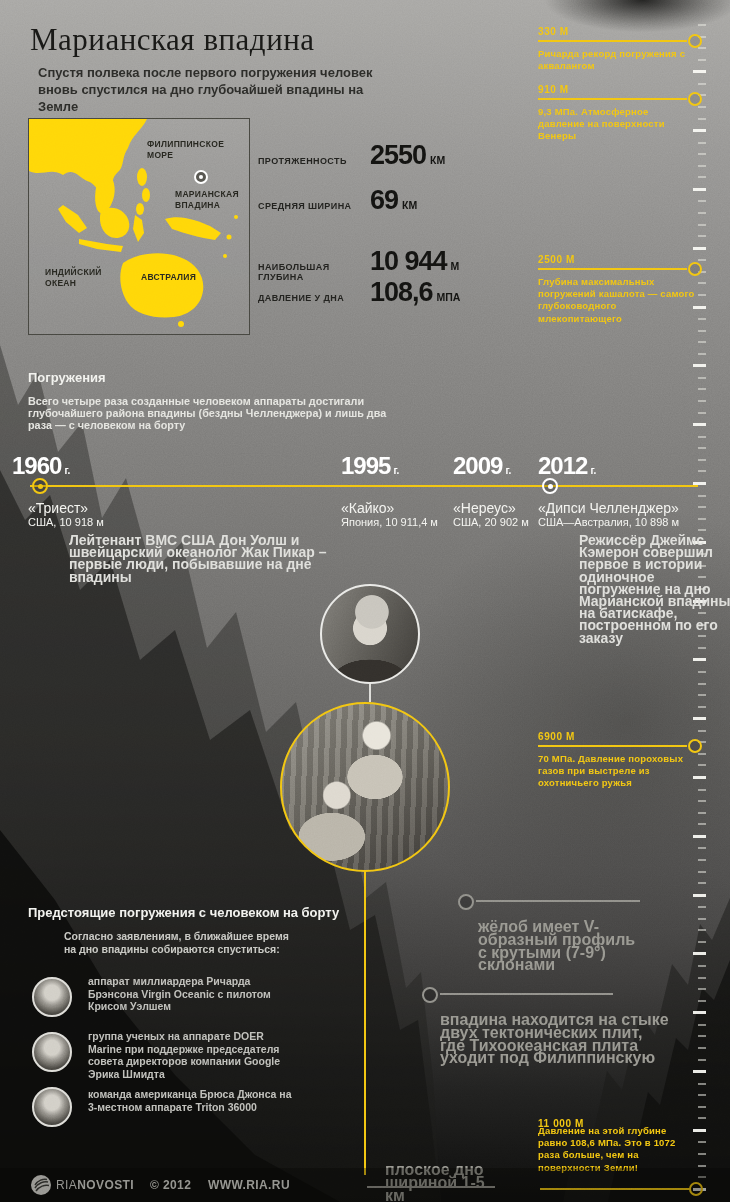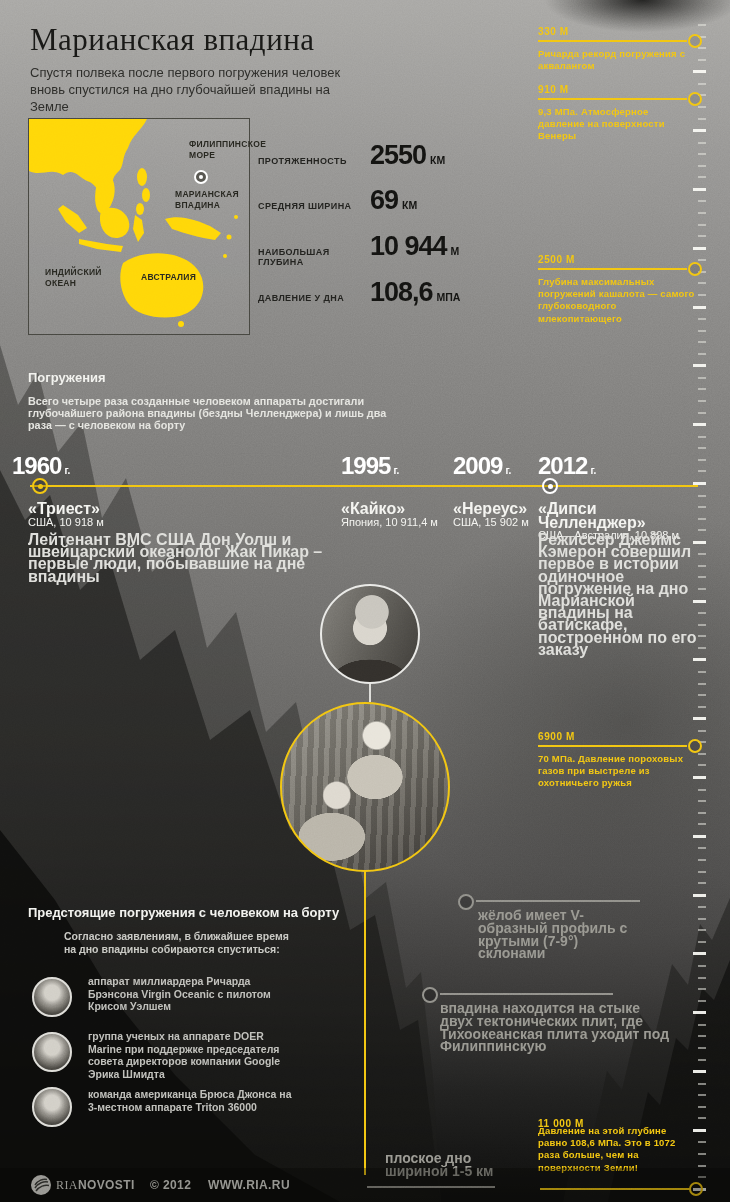--- a/index.html
+++ b/index.html
@@ -8,37 +8,37 @@
     font-family:"Liberation Sans",sans-serif;
     background:
       radial-gradient(140px 46px at 88% 0%, rgba(12,12,11,.85), rgba(12,12,11,0) 70%),
       radial-gradient(340px 300px at 86% 60%, rgba(28,28,26,.30), rgba(28,28,26,0) 72%),
       linear-gradient(180deg,#a7a6a3 0%,#949391 14%,#868583 26%,#7b7a78 38%,#706f6d 50%,#646361 62%,#525150 72%,#3b3a39 82%,#20201f 91%,#0e0e0d 100%);
   }
   svg.bgsil{position:absolute;left:0;top:0;}
   .grain{position:absolute;left:0;top:0;pointer-events:none;mix-blend-mode:overlay;opacity:.5;}
 
   .title{position:absolute;left:30px;top:22px;margin:0;font-family:"Liberation Serif",serif;font-weight:400;font-size:31px;color:#181816;letter-spacing:.5px;}
-  .subtitle{position:absolute;left:30px;top:64px;width:340px;font-weight:400;font-size:13px;line-height:17px;color:#2b2b28;}
+  .subtitle{position:absolute;left:38px;top:64px;width:340px;font-weight:700;font-size:13px;line-height:17px;color:#2b2b28;}
 
   
   .map{position:absolute;left:28px;top:118px;width:220px;height:215px;border:1px solid #45453f;background:rgba(255,255,255,.05);}
   .map svg{position:absolute;left:0;top:0;}
   .maplabel{position:absolute;font-weight:700;font-size:8.5px;line-height:11px;color:#26261f;text-transform:uppercase;letter-spacing:.3px;}
-  .ml-sea{left:118px;top:20px;width:86px;margin-left:42px;}
+  .ml-sea{left:118px;top:20px;width:86px;}
   .ml-trench{left:146px;top:70px;width:80px;}
   .ml-ocean{left:16px;top:148px;width:70px;}
   .ml-aus{left:112px;top:153px;width:90px;}
   .trench-marker{position:absolute;left:165px;top:51px;width:10px;height:10px;border:2px solid #fff;border-radius:50%;background:#55544e;}
   .trench-marker i{position:absolute;left:3px;top:3px;width:4px;height:4px;border-radius:50%;background:#fff;}
 
   
   .stats{position:absolute;left:258px;top:140px;width:290px;}
   .stat{position:absolute;left:0;display:flex;align-items:baseline;}
-  .s0{top:0}.s1{top:45px}.s2{top:91px}.s3{top:137px}
+  .s0{top:0}.s1{top:45px}.s2{top:106px}.s3{top:137px}
   .stat .lab{width:112px;font-weight:700;font-size:9px;letter-spacing:.4px;color:#21211e;text-transform:uppercase;}
   .stat .val{font-weight:700;font-size:27px;letter-spacing:-1px;color:#131311;}
   .stat .unit{font-weight:700;font-size:10.5px;margin-left:4px;color:#131311;text-transform:uppercase;}
 
   
   .dm{position:absolute;left:538px;width:158px;color:#f2c411;}
   .dm .d{font-weight:700;font-size:10px;letter-spacing:.6px;text-transform:uppercase;}
   .dm .t{position:absolute;left:0;font-weight:700;font-size:9.5px;line-height:12.2px;letter-spacing:.2px;width:158px;}
   .dm1{top:26px}.dm1 .t{top:22px}
   .dm2{top:84px}.dm2 .t{top:22px}
@@ -70,23 +70,23 @@
   .tm1960{left:32px;top:478px;border:2px solid #f2c411;background:rgba(0,0,0,.2);}
   .tm1960 i{background:#f2c411;}
   .tm2012{left:542px;top:478px;border:2px solid #fff;background:rgba(0,0,0,.2);}
   .tm2012 i{background:#fff;}
 
   .ev{position:absolute;top:452px;color:#fff;white-space:nowrap;}
   .ev .yr{font-weight:700;font-size:24px;letter-spacing:-1px;}
   .ev .era{font-weight:700;font-size:10px;margin-left:3px;}
   .e0{left:12px}.e1{left:341px}.e2{left:453px}.e3{left:538px}
   .evn{position:absolute;top:502px;font-size:11px;line-height:13.5px;color:#f4f4f0;}
-  .evn .nm{font-weight:700;font-size:16px;}
+  .evn .nm{font-weight:400;font-size:14px;}
   .n0{left:28px;width:210px}.n1{left:341px;width:112px}.n2{left:453px;width:88px}.n3{left:538px;width:168px}
-  .evd{position:absolute;top:534px;font-weight:700;font-size:16px;line-height:12.2px;color:#dededa;}
+  .evd{position:absolute;top:534px;font-weight:700;font-size:14px;line-height:12.2px;color:#dededa;margin-left:41px;}
   .d0{left:28px;width:302px}.d3{left:538px;width:160px}
 
   
   .photo-small{position:absolute;left:320px;top:584px;width:100px;height:100px;border-radius:50%;border:2px solid #e9e9e6;box-sizing:border-box;
     background:
       radial-gradient(circle at 52% 27%, #c7c4bc 0 19%, rgba(0,0,0,0) 20%),
       radial-gradient(circle at 50% 44%, #d8d4cb 0 23%, rgba(0,0,0,0) 24%),
       radial-gradient(ellipse 62% 32% at 50% 96%, #322f2b 0 60%, rgba(0,0,0,0) 61%),
       linear-gradient(115deg,#7e7c77 0%,#605e59 45%,#3c3a36 100%);}
   .pconn{position:absolute;left:369px;top:684px;width:2px;height:18px;background:#dcdcd8;}
@@ -100,41 +100,41 @@
       linear-gradient(150deg,#8c8981 0%,#6f6c65 45%,#423f3b 100%);}
   .dropline{position:absolute;left:364px;top:870px;width:2px;height:305px;background:#f2c411;}
 
   
   .anno-dot{position:absolute;width:12px;height:12px;border:2px solid #8f8e88;border-radius:50%;background:rgba(0,0,0,.22);}
   .ad1{left:458px;top:894px}.ad2{left:422px;top:987px}
   .gline{position:absolute;height:1.5px;background:#8f8e88;}
   .gl1{left:476px;top:900px;width:164px}
   .gl2{left:440px;top:993px;width:173px}
   .gl3{left:367px;top:1186px;width:128px}
-  .anno{position:absolute;font-weight:700;font-size:14px;line-height:12.8px;color:#96958e;}
+  .anno{position:absolute;font-weight:700;font-size:16px;line-height:12.8px;color:#96958e;margin-top:12px;}
   .an1{left:478px;top:909px;width:170px}
   .an2{left:440px;top:1002px;width:230px}
   .an3{left:385px;top:1152px;width:120px}
 
   
   .up-h{left:28px;top:905px;width:330px;}
   .up-intro{position:absolute;left:28px;top:930px;width:235px;font-weight:700;font-size:10.5px;line-height:12.5px;color:#c6c6c1;margin-left:36px;}
   .up-item{position:absolute;font-weight:700;font-size:10.5px;line-height:12.5px;color:#bdbdb8;}
   .ui0{left:88px;top:975px;width:212px}
   .ui1{left:88px;top:1030px;width:212px}
   .ui2{left:88px;top:1088px;width:212px}
   .avatar{position:absolute;width:40px;height:40px;border-radius:50%;border:2px solid #dddcd7;box-sizing:border-box;
     background:radial-gradient(circle at 50% 38%, #d1cec6 0 26%, #94918a 44%, #4a4843 72%, #2e2c29 100%);}
   .av0{left:32px;top:977px}.av1{left:32px;top:1032px}.av2{left:32px;top:1087px}
 
   
   .footer{position:absolute;left:0;top:1168px;width:730px;height:34px;background:rgba(5,5,4,.35);}
   .logo{position:absolute;left:30px;top:6px;}
   .brand{position:absolute;left:56px;top:10px;font-size:12px;letter-spacing:.4px;color:#90908b;}
-  .brand .ria{font-weight:400;font-family:Liberation Serif, serif;}
+  .brand .ria{font-weight:400;}
   .brand .nov{font-weight:700;}
   .copy{position:absolute;left:150px;top:10px;font-weight:700;font-size:12px;color:#90908b;letter-spacing:.4px;}
   .url{position:absolute;left:208px;top:10px;font-weight:700;font-size:12px;color:#90908b;letter-spacing:.4px;}
 </style>
 </head>
 <body>
 
 <div class="canvas">
 
   <svg class="bgsil" width="730" height="1202" viewBox="0 0 730 1202">
@@ -357,21 +357,21 @@
   <div class="evn n0">
       <div class="nm">«Триест»</div>
       <div>США, 10 918 м</div>
     </div>
   <div class="evn n1">
       <div class="nm">«Кайко»</div>
       <div>Япония, 10 911,4 м</div>
     </div>
   <div class="evn n2">
       <div class="nm">«Нереус»</div>
-      <div>США, 15 902 м</div>
+      <div>США, 20 902 м</div>
     </div>
   <div class="evn n3">
       <div class="nm">«Дипси Челленджер»</div>
       <div>США—Австралия, 10 898 м</div>
     </div>
 
   <div class="evd d0">Лейтенант ВМС США Дон Уолш и швейцарский океанолог Жак Пикар – первые люди, побывавшие на дне впадины</div>
   <div class="evd d3">Режиссёр Джеймс Кэмерон совершил первое в истории одиночное погружение на дно Марианской впадины на батискафе, построенном по его заказу</div>
 
   <div class="photo-small"></div>

